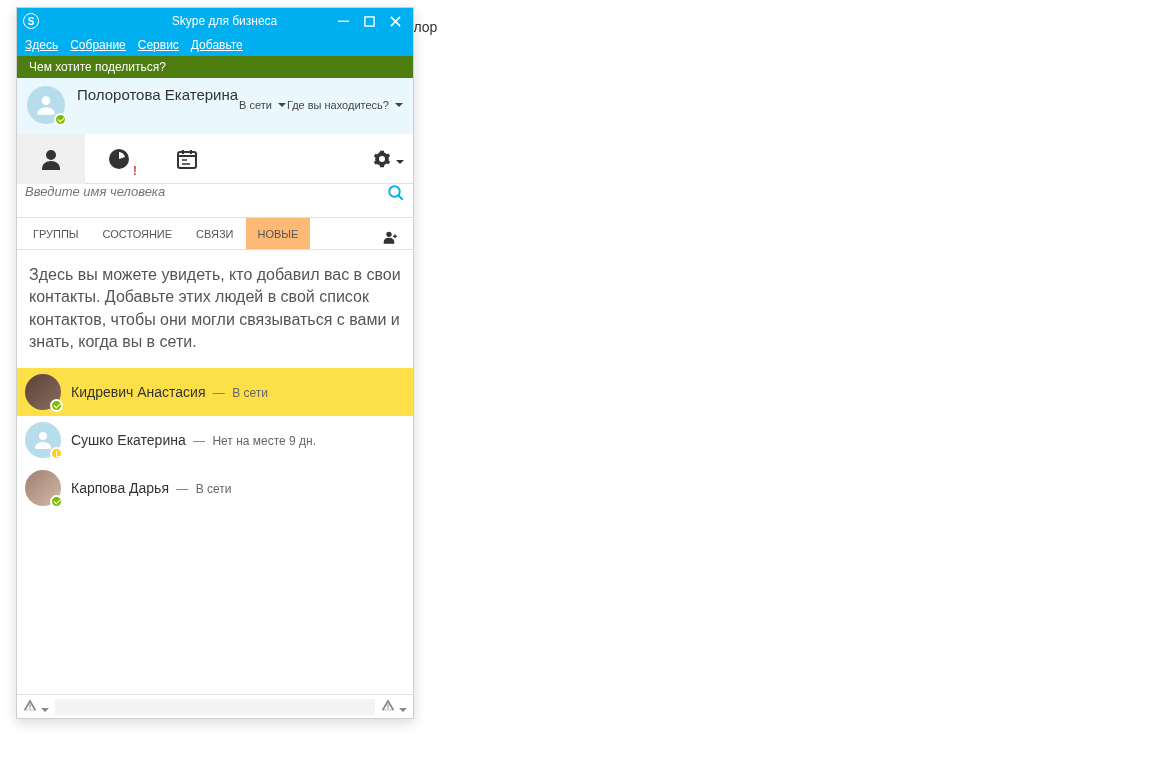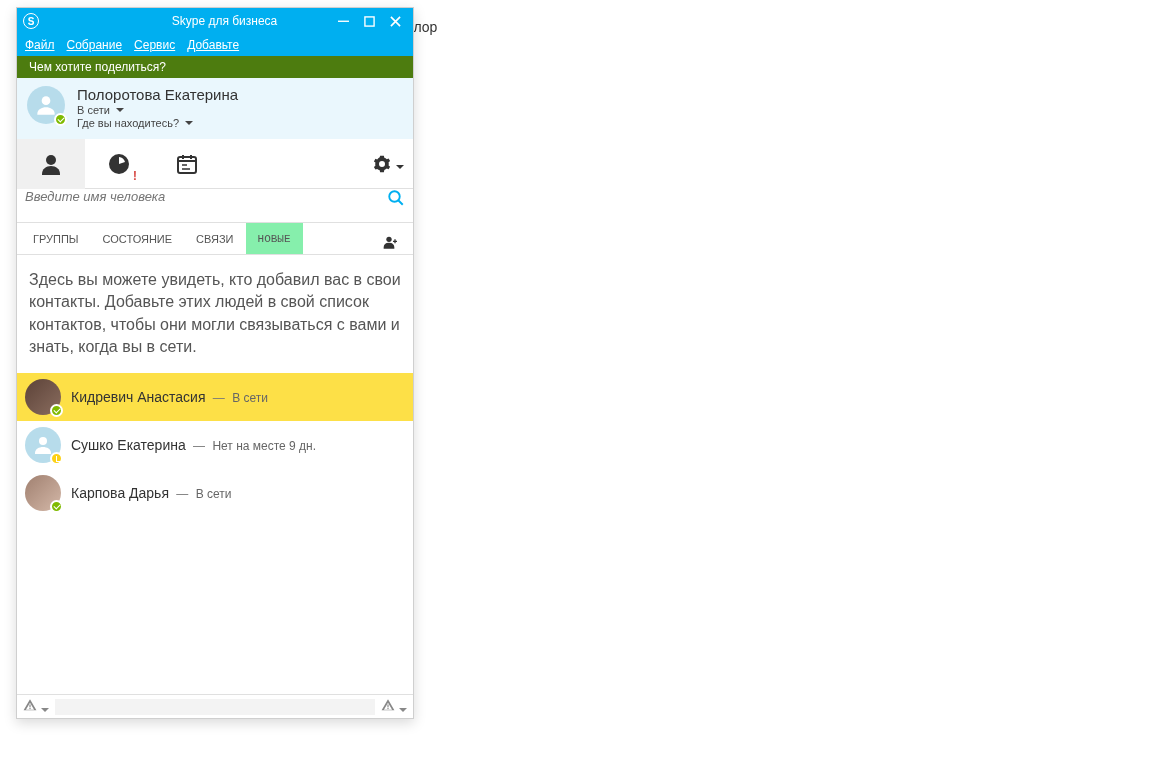--- a/index.html
+++ b/index.html
@@ -15,41 +15,41 @@
   .menubar { background: #00aff0; color: #fff; height: 22px; display: flex; align-items: center; padding: 0 8px; gap: 12px; font-size: 12px; }
   .menubar span { cursor: pointer; }
   .menubar span u { text-decoration: underline; }
   .sharebar { background: #4d7c0f; color: #fff; height: 22px; display: flex; align-items: center; padding: 0 12px; font-size: 12px; text-align: center; }
   .me-area { background: #eaf7fd; padding: 8px 10px 10px; display: flex; gap: 12px; position: relative; }
   .me-area::before { content: ""; position: absolute; top: -6px; left: 22px; border-left: 6px solid transparent; border-right: 6px solid transparent; border-bottom: 6px solid #00aff0; transform: rotate(180deg); display:none;}
   .me-avatar { width: 38px; height: 38px; background: #b7dceb; border-radius: 50%; position: relative; display: flex; align-items: center; justify-content: center; }
   .me-avatar svg { width: 26px; height: 26px; fill: #fff; }
   .status-dot { width: 13px; height: 13px; border-radius: 50%; background: #7fba00; border: 2px solid #fff; position: absolute; right: -2px; bottom: -2px; display:flex; align-items:center; justify-content:center;}
   .status-dot::after{content:"";width:5px;height:3px;border-left:1.5px solid #fff;border-bottom:1.5px solid #fff;transform:rotate(-45deg);margin-top:-1px;}
-  .me-info { display:flex; flex-direction:column; gap:1px;}
+  .me-info { display:flex; flex-direction:row; gap:1px;}
   .me-name {  font-size: 15px; color: #333; }
   .me-status { font-size: 11px; color: #444; display:flex; align-items:center; gap:3px;}
   .me-loc { font-size: 11px; color: #444; display:flex; align-items:center; gap:3px;}
   .caret-down::after { content: ""; display:inline-block; border-left: 4px solid transparent; border-right: 4px solid transparent; border-top: 4px solid #444; margin-left:3px;}
   .nav-tabs { height: 50px; display: flex; align-items: center; border-bottom: 1px solid #e0e0e0; }
   .nav-tab { width: 68px; height: 50px; display: flex; align-items: center; justify-content: center; cursor: pointer; position: relative; color:#444;}
   .nav-tab.active { background: #f0f0f0; }
   .nav-tab svg { width: 24px; height: 24px; fill: #333; }
   .nav-alert{position:absolute; bottom:6px; right:16px; color:#d9534f; font-weight:bold; font-size:13px;}
   .nav-spacer { flex: 1; }
   .settings-btn { width: 50px; display:flex; align-items:center; justify-content:center; gap:2px; cursor:pointer; color:#333;}
   .settings-btn svg{width:18px;height:18px;fill:#333;}
   .settings-btn .caret-down::after{border-top-color:#333;}
   .search-row { height: 34px; border-bottom: 1px solid #e0e0e0; display: flex; align-items: flex-start; padding: 0 8px; }
   .search-input { flex: 1; border: none; outline: none; font-size: 13px; color: #888; font-style: italic; }
   .search-icon { color: #00aff0; }
   .search-icon svg{width:18px;height:18px;stroke:#00aff0;fill:none;stroke-width:2.5;}
   .filter-row { height: 32px; border-bottom: 1px solid #e0e0e0; display: flex; align-items: flex-end; padding: 0 4px; }
   .filter-tab { padding: 0 12px; height: 100%; display: flex; align-items: center; font-size: 11px; color: #555; cursor: pointer; }
-  .filter-tab.active { background: #86efac; font-family: Liberation Mono, monospace; }
+  .filter-tab.active { background: #fdba74; }
   .add-contact { margin-left: auto; padding: 0 10px; color:#333; cursor:pointer;}
   .add-contact svg{width:16px;height:16px;fill:#333;}
   .info-text { padding: 14px 12px 14px; font-size: 16px; color: #555; line-height: 1.4; }
   .contact-list { flex:1; overflow:auto; }
   .contact-row { display: flex; align-items: center; height: 48px; padding: 0 8px; gap: 10px; cursor:pointer;}
   .contact-row.highlight { background: #fde047; }
   .c-avatar { width: 36px; height: 36px; border-radius: 50%; background: #b7dceb; position:relative; display:flex; align-items:center; justify-content:center;}
   .c-avatar svg{width:24px;height:24px;fill:#fff;}
   .c-avatar.photo1{background:linear-gradient(135deg,#5c4238,#8a6d5f);}
   .c-avatar.photo2{background:linear-gradient(135deg,#a08070,#d4b8a8);}
@@ -90,21 +90,21 @@
         </div>
       <div class="win-btn">
           <svg viewBox="0 0 12 12">
             <path d="M1 1 L11 11 M11 1 L1 11" stroke="#fff" stroke-width="1.8"></path>
           </svg>
         </div>
     </div>
   </div>
 
   <div class="menubar">
-    <span><u>Файл</u></span>
+    <span><u>Здесь</u></span>
     <span><u>Собрание</u></span>
     <span><u>Сервис</u></span>
     <span><u>Добавьте</u></span>
   </div>
 
   <div class="sharebar">Чем хотите поделиться?</div>
 
   <div class="me-area">
     <div class="me-avatar">
       <svg viewBox="0 0 24 24">

